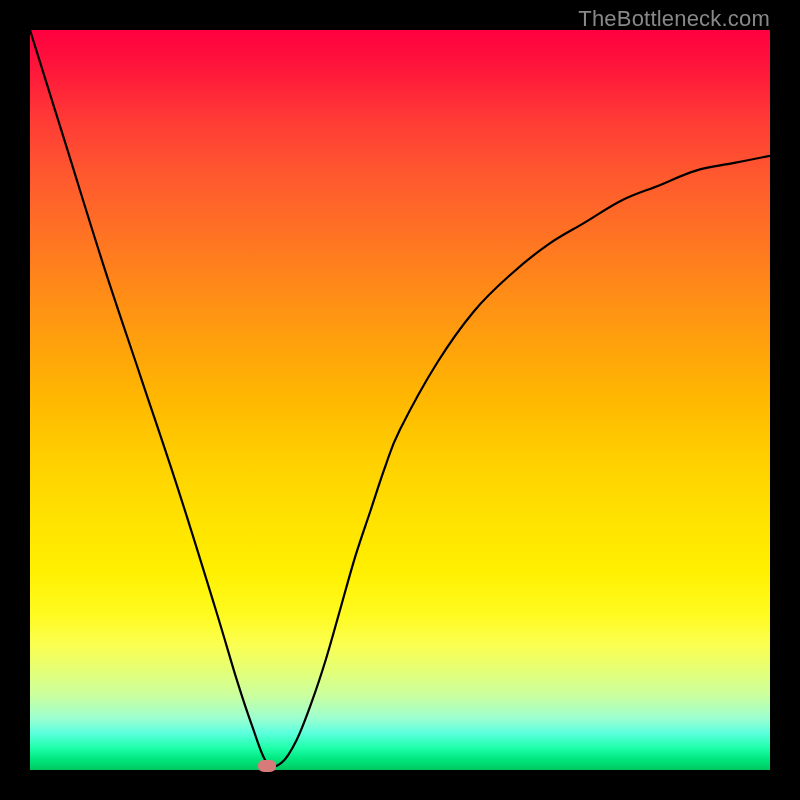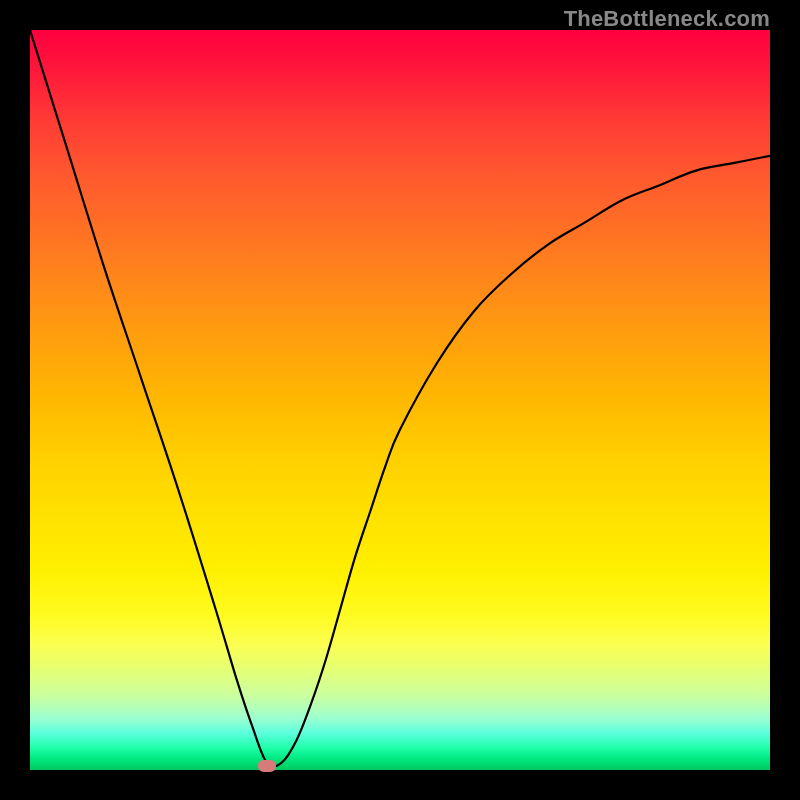--- a/index.html
+++ b/index.html
@@ -45,21 +45,21 @@
       #00e880 98.5%,
       #00c860 100%
     );
   }
   .watermark {
     position: absolute;
     top: 6px;
     right: 30px;
     color: #888;
     font-size: 22px;
-    font-weight: 700;
+    font-weight: 400;
     letter-spacing: 0.2px;
     user-select: none;
   }
   svg.curve {
     position: absolute;
     left: 0;
     top: 0;
     width: 740px;
     height: 740px;
     pointer-events: none;

